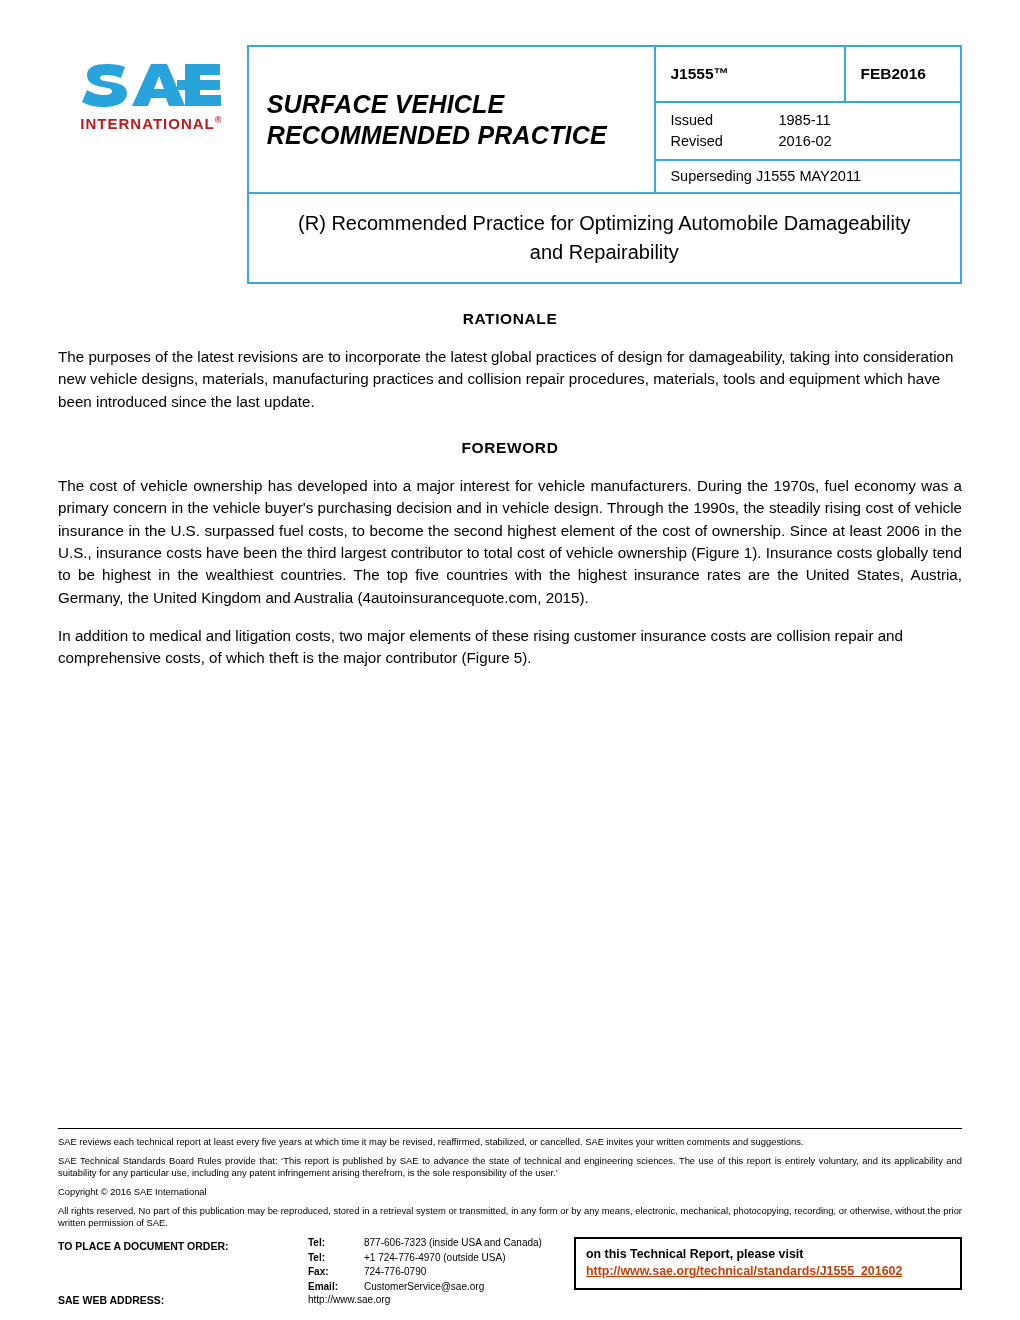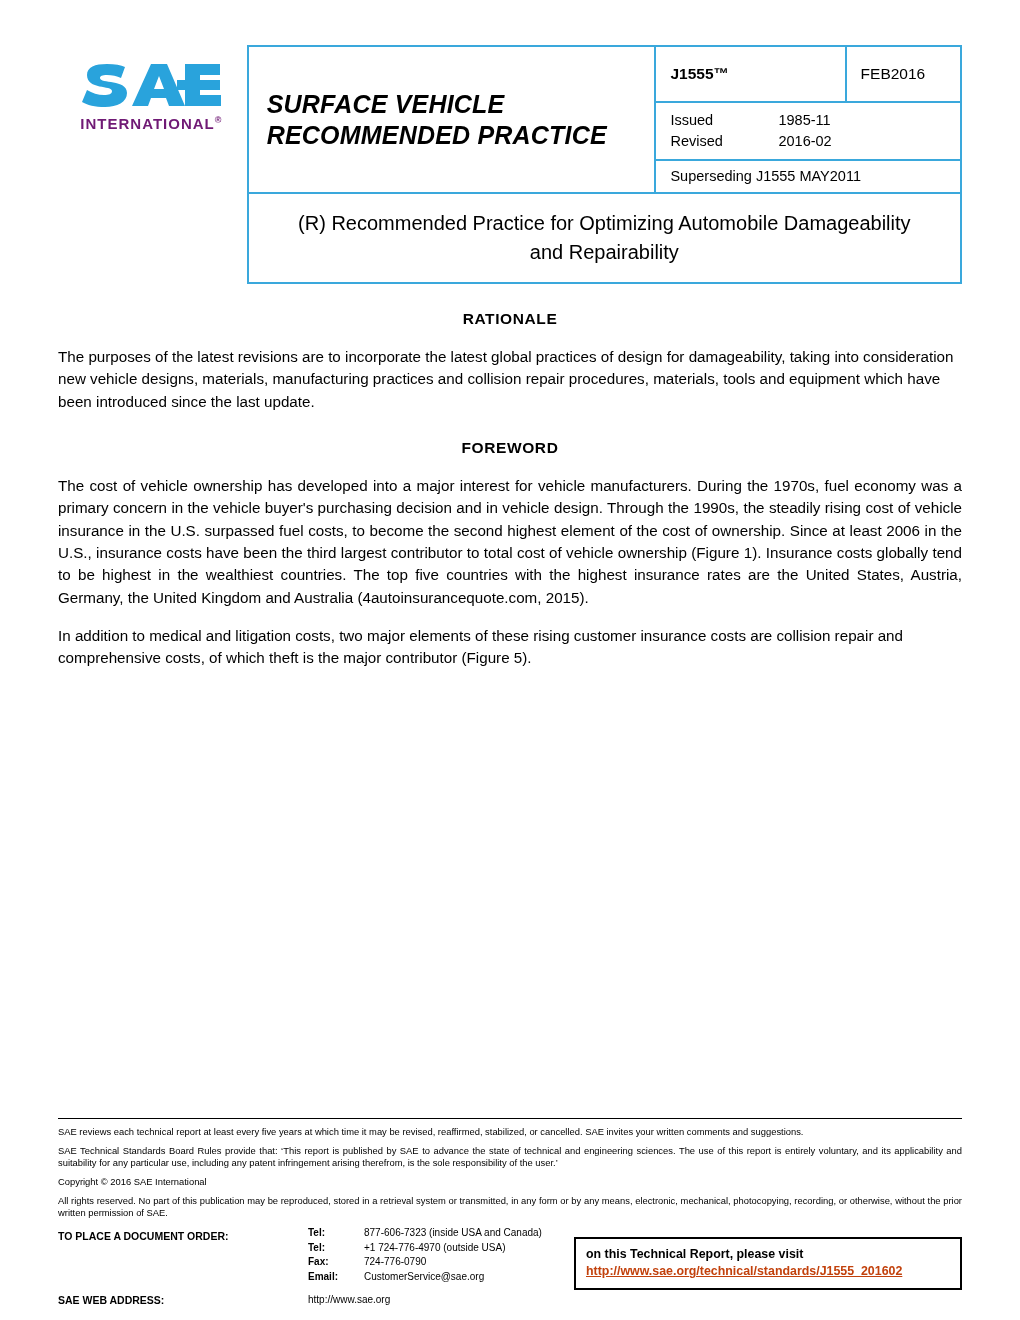--- a/index.html
+++ b/index.html
@@ -35,21 +35,21 @@
     text-align: center;
   }
   .sae-logo {
     display: block;
     margin: 0 auto;
   }
   .sae-intl {
     font-size: 15px;
     font-weight: bold;
     letter-spacing: 1px;
-    color: #701a75;
+    color: #b91c1c;
     margin-top: 4px;
     font-family: "Liberation Sans", sans-serif;
   }
   .sae-intl .reg {
     font-size: 9px;
     vertical-align: super;
   }
 
   .header-table {
     border-collapse: collapse;
@@ -78,21 +78,21 @@
     height: 42px;
     padding: 6px 0 6px 14px !important;
     font-size: 15.5px;
     font-weight: bold;
   }
   .doc-date-cell {
     width: 106px;
     height: 42px;
     padding: 6px 0 6px 14px !important;
     font-size: 15.5px;
-    font-weight: normal;
+    font-weight: bold;
   }
   .rev-cell {
     padding: 7px 0 7px 14px !important;
     font-size: 14.5px;
     line-height: 1.45;
   }
   .rev-row {
     display: flex;
   }
   .rev-label { width: 108px; }
@@ -159,21 +159,20 @@
   .order-mid {
     flex: 0 0 auto;
     font-size: 10px;
     line-height: 1.45;
   }
   .order-row { display: flex; }
   .order-key { width: 56px; font-weight: bold; }
   .order-val { white-space: nowrap; }
   .web-row {
     display: flex;
-    margin-top: 10px;
     font-size: 10.5px;
   }
   .web-label { width: 250px; font-weight: bold; }
   .web-val { font-size: 10px; }
 
   .feedback-box {
     position: absolute;
     right: 0;
     bottom: 16px;
     width: 388px;

